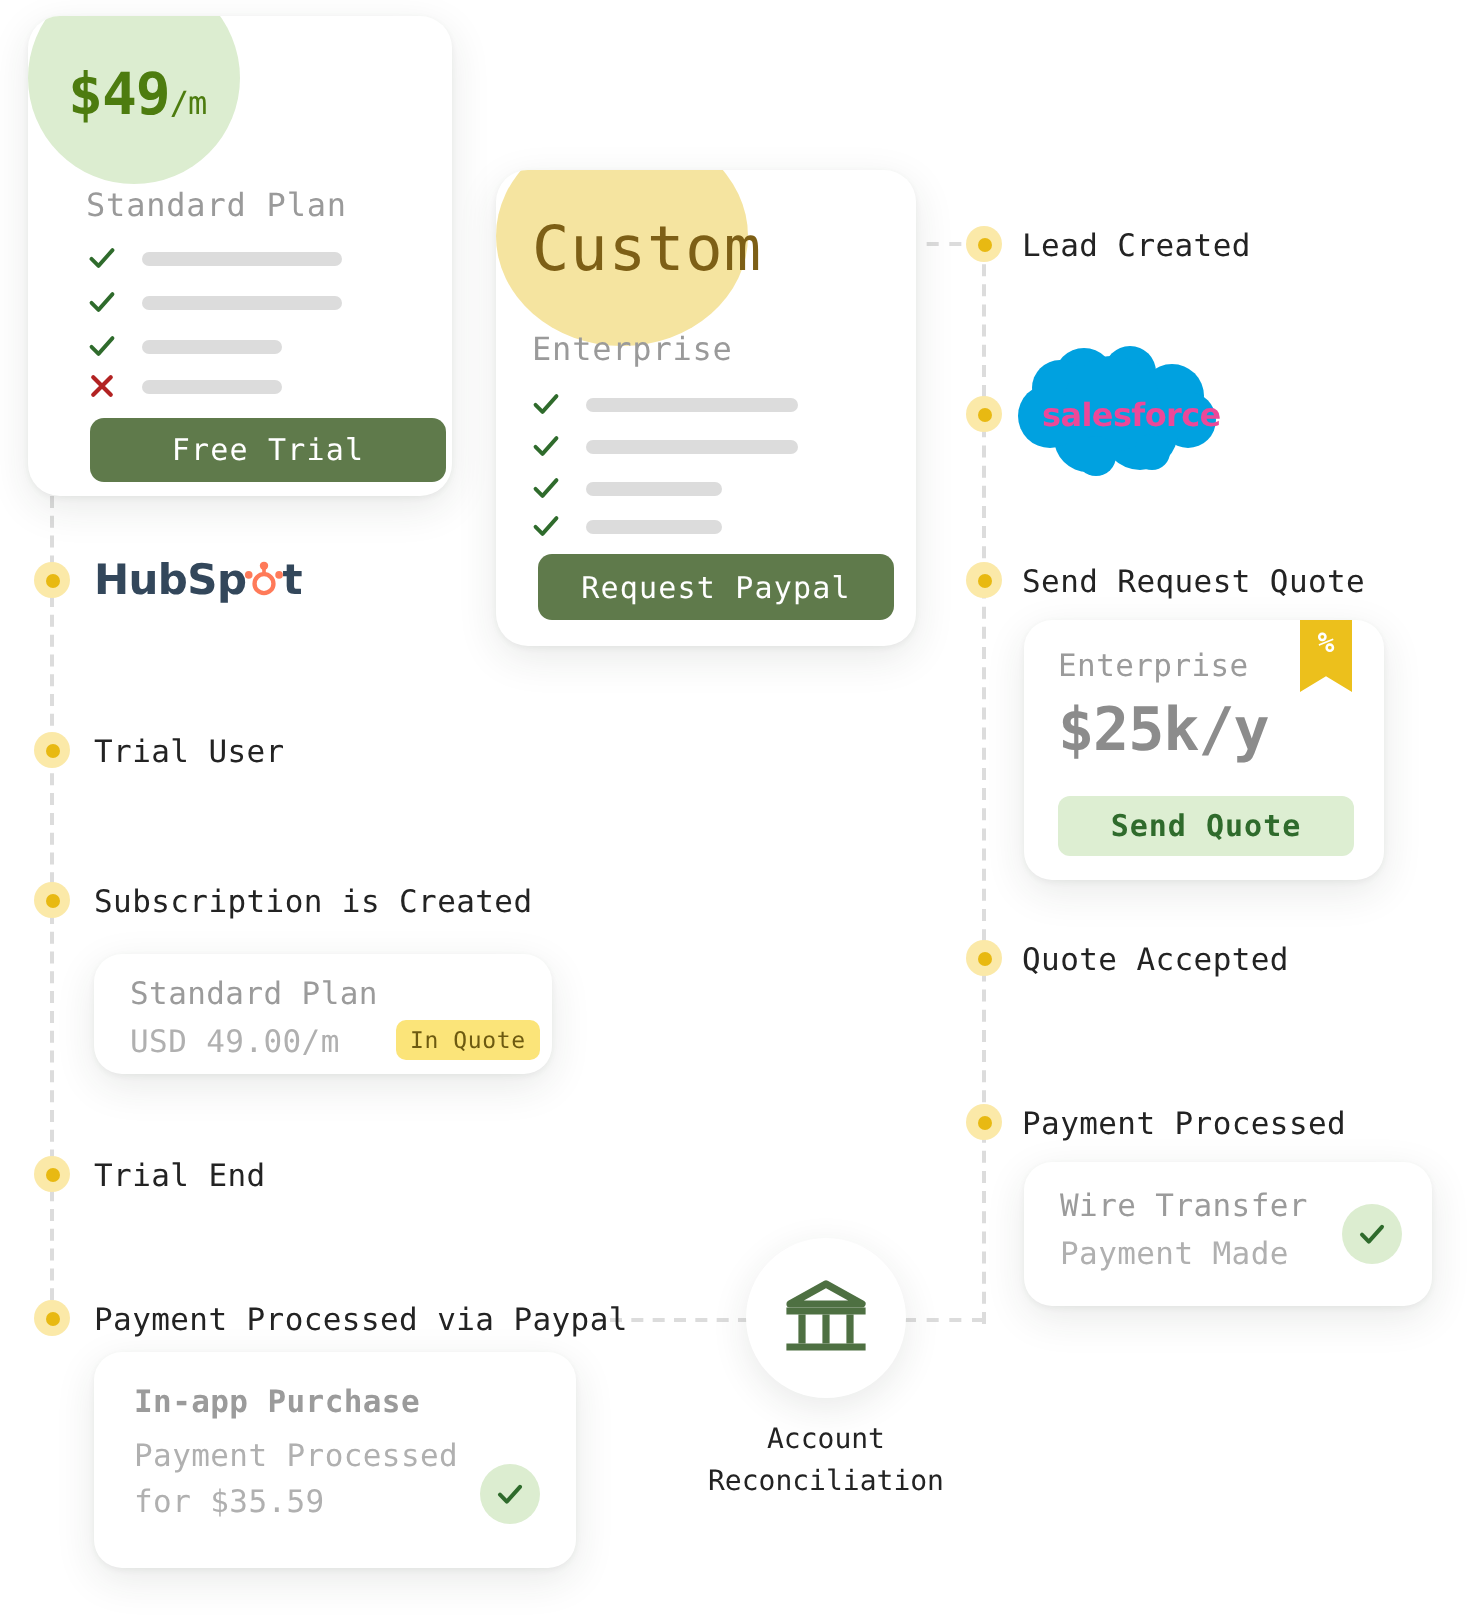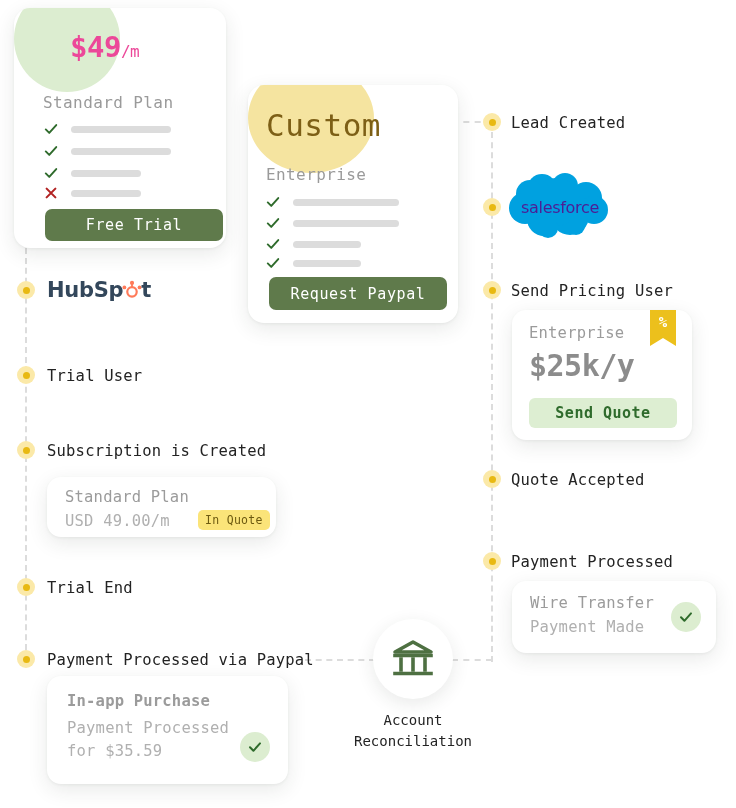--- a/index.html
+++ b/index.html
@@ -25,21 +25,21 @@
 
   
   .card{position:absolute;background:#fff;border-radius:14px;
         box-shadow:0 6px 20px rgba(40,50,40,.10), 0 1px 3px rgba(40,50,40,.06);}
 
   
   .pcard{overflow:hidden;border-radius:16px;}
   .blob{position:absolute;border-radius:50%;}
   .blob-green{background:#dcedd0;}
   .blob-yellow{background:#f5e4a0;}
-  .price{position:absolute;font-weight:bold;color:#ec4899;letter-spacing:-.5px;margin-left:36px;}
+  .price{position:absolute;font-weight:bold;color:#4d7c0f;letter-spacing:-.5px;}
   .price .per{font-size:16px;font-weight:normal;}
   .customword{position:absolute;font-size:31px;color:#7d5f16;letter-spacing:.5px;}
   .planname{position:absolute;font-size:16px;color:#9a9a9a;letter-spacing:.4px;}
 
   .featrow{position:absolute;display:flex;align-items:center;}
   .bar{height:7px;border-radius:4px;background:#dcdcdc;margin-left:13px;}
   .tick{width:14px;height:14px;flex:0 0 14px;}
   .btn{position:absolute;background:#5f7a4b;color:#fff;border-radius:7px;
        display:flex;align-items:center;justify-content:center;
        font-size:15px;letter-spacing:.6px;}
@@ -59,22 +59,22 @@
            font-size:15px;letter-spacing:.5px;font-weight:bold;}
   .ribbon{position:absolute;width:26px;height:36px;background:#ecc01c;
           clip-path:polygon(0 0,100% 0,100% 100%,50% 78%,0 100%);
           display:flex;align-items:flex-start;justify-content:center;}
   .ribbon span{color:#fff;font-size:14px;line-height:1;margin-top:5px;font-weight:bold;}
 
   
   .hubspot{position:absolute;font-family:"DejaVu Sans",sans-serif;font-size:21px;
            font-weight:bold;color:#33475b;letter-spacing:-.3px;display:flex;align-items:center;}
   .sf{position:absolute;}
-  .sf-text{position:absolute;color:#4c1d95;font-family:"DejaVu Sans",sans-serif;
-           font-size:16px;font-weight:normal;letter-spacing:-.3px;text-align:right;}
+  .sf-text{position:absolute;color:#ec4899;font-family:"DejaVu Sans",sans-serif;
+           font-size:16px;font-weight:bold;letter-spacing:-.3px;text-align:right;}
 
   
   .banknode{position:absolute;width:80px;height:80px;border-radius:50%;background:#fff;
             box-shadow:0 5px 18px rgba(40,50,40,.10);
             display:flex;align-items:center;justify-content:center;}
   .banklabel{position:absolute;text-align:center;font-size:14px;color:#232323;
              line-height:21px;width:200px;}
 </style>
 </head>
 <body>
@@ -214,21 +214,21 @@
         <circle cx="22" cy="22" r="14"></circle>
         <circle cx="48" cy="30" r="24"></circle>
         <circle cx="40" cy="56" r="10"></circle>
         <circle cx="68" cy="54" r="9"></circle>
       </g>
     </svg>
     <div class="sf-text" style="left:13px;top:26px;">salesforce</div>
   </div>
 
   <div class="dot" style="left:483px;top:281px;"></div>
-  <div class="step" style="left:511px;top:282px;">Send Pricing User</div>
+  <div class="step" style="left:511px;top:282px;">Send Request Quote</div>
 
   <div class="card" style="left:512px;top:310px;width:180px;height:130px;overflow:hidden;">
     <div class="ribbon" style="left:138px;top:0px;">
       <span>%</span>
     </div>
     <div class="ititle" style="left:17px;top:14px;">Enterprise</div>
     <div class="bigprice" style="left:17px;top:38px;">$25k/y</div>
     <div class="softbtn" style="left:17px;top:88px;width:148px;height:30px;">Send Quote</div>
   </div>
 

